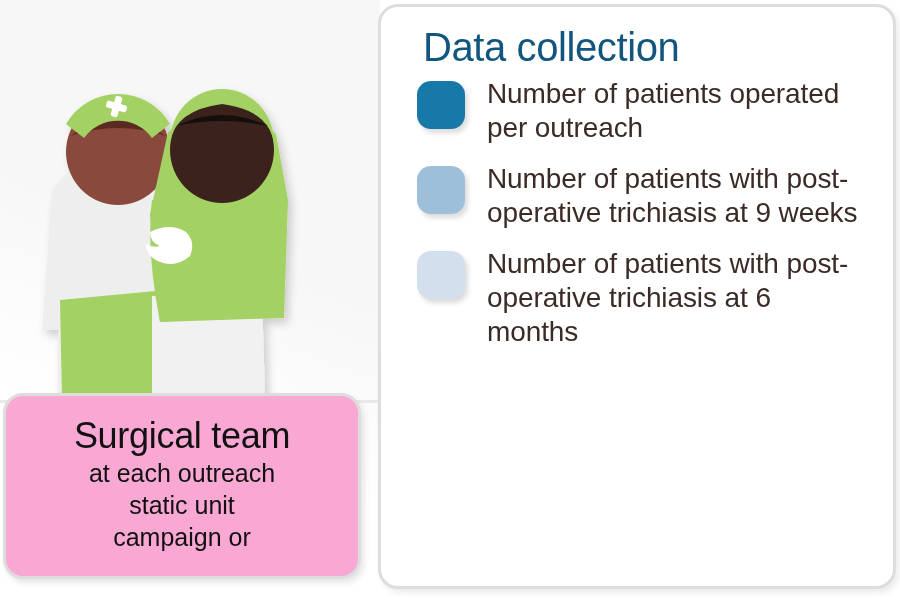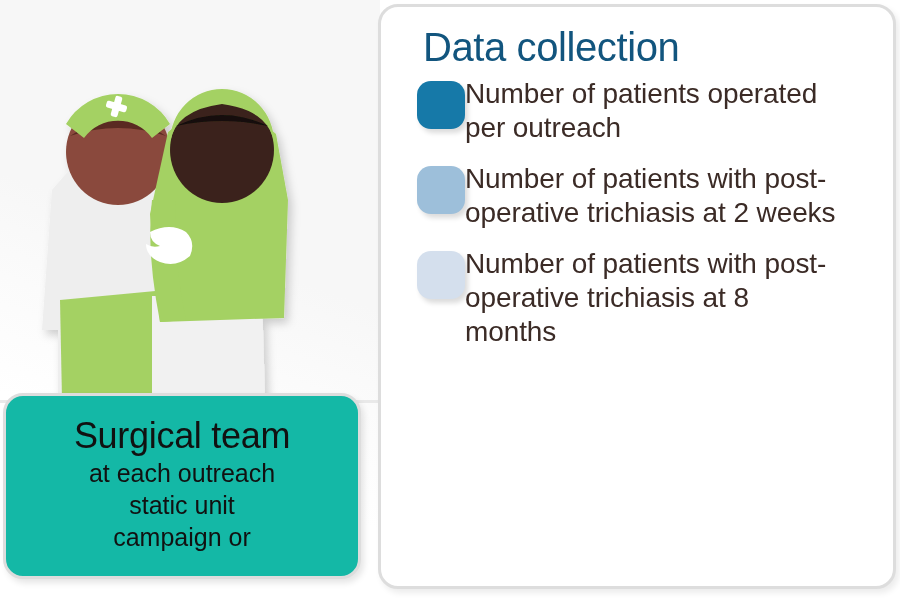--- a/index.html
+++ b/index.html
@@ -48,21 +48,21 @@
   }
 
   
   .caption-card {
     position: absolute;
     left: 3px;
     top: 393px;
     width: 358px;
     height: 186px;
     box-sizing: border-box;
-    background: #14b8a6;
+    background: #f9a8d4;
     border: 3px solid #dddddd;
     border-radius: 20px;
     box-shadow: 3px 4px 6px rgba(0,0,0,0.10);
     display: flex;
     flex-direction: column;
     align-items: center;
     justify-content: center;
     padding: 6px 14px 10px;
   }
   .caption-title {
@@ -105,20 +105,21 @@
 
   .data-list {
     display: flex;
     flex-direction: column;
     gap: 17px;
     margin-top: 6px;
   }
   .data-item {
     display: flex;
     align-items: flex-start;
+    gap: 22px;
   }
   .swatch {
     flex: 0 0 auto;
     width: 48px;
     height: 48px;
     border-radius: 14px;
     box-shadow: 3px 4px 5px rgba(0,0,0,0.14);
     margin-top: 4px;
   }
   .item-text {
@@ -195,24 +196,24 @@
     <div class="data-list">
 
       <div class="data-item">
         <div class="swatch" style="background: rgb(22, 121, 168);"></div>
         <div class="item-text">Number of patients operated per outreach</div>
       </div>
 
 
       <div class="data-item">
         <div class="swatch" style="background: rgb(157, 191, 218);"></div>
-        <div class="item-text">Number of patients with post-operative trichiasis at 2 weeks</div>
+        <div class="item-text">Number of patients with post-operative trichiasis at 9 weeks</div>
       </div>
 
       <div class="data-item">
         <div class="swatch" style="background: rgb(212, 223, 237);"></div>
-        <div class="item-text">Number of patients with post-operative trichiasis at 8 months</div>
+        <div class="item-text">Number of patients with post-operative trichiasis at 6 months</div>
       </div>
 
     </div>
   </div>
 
 </div>
 
 </body></html>

